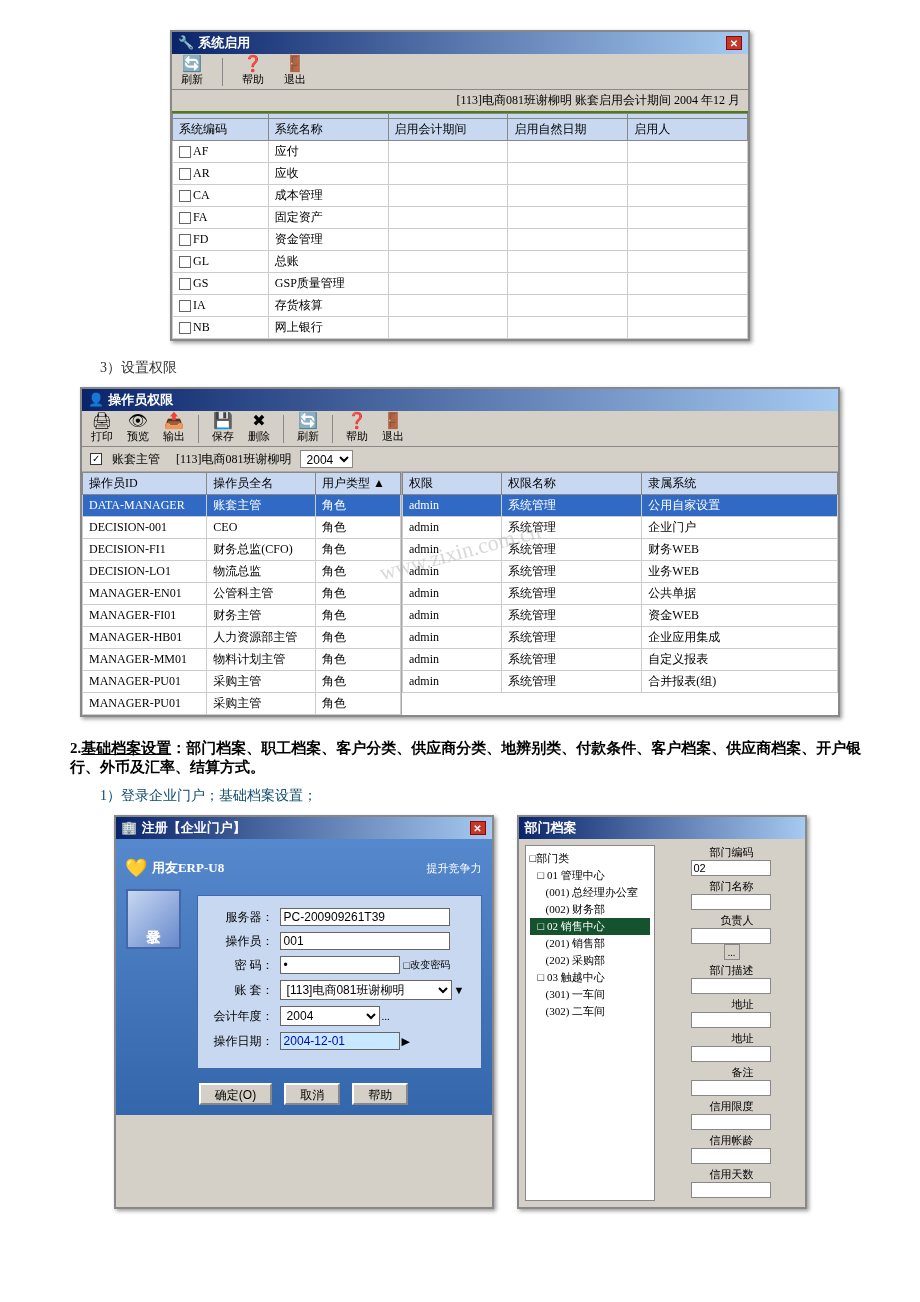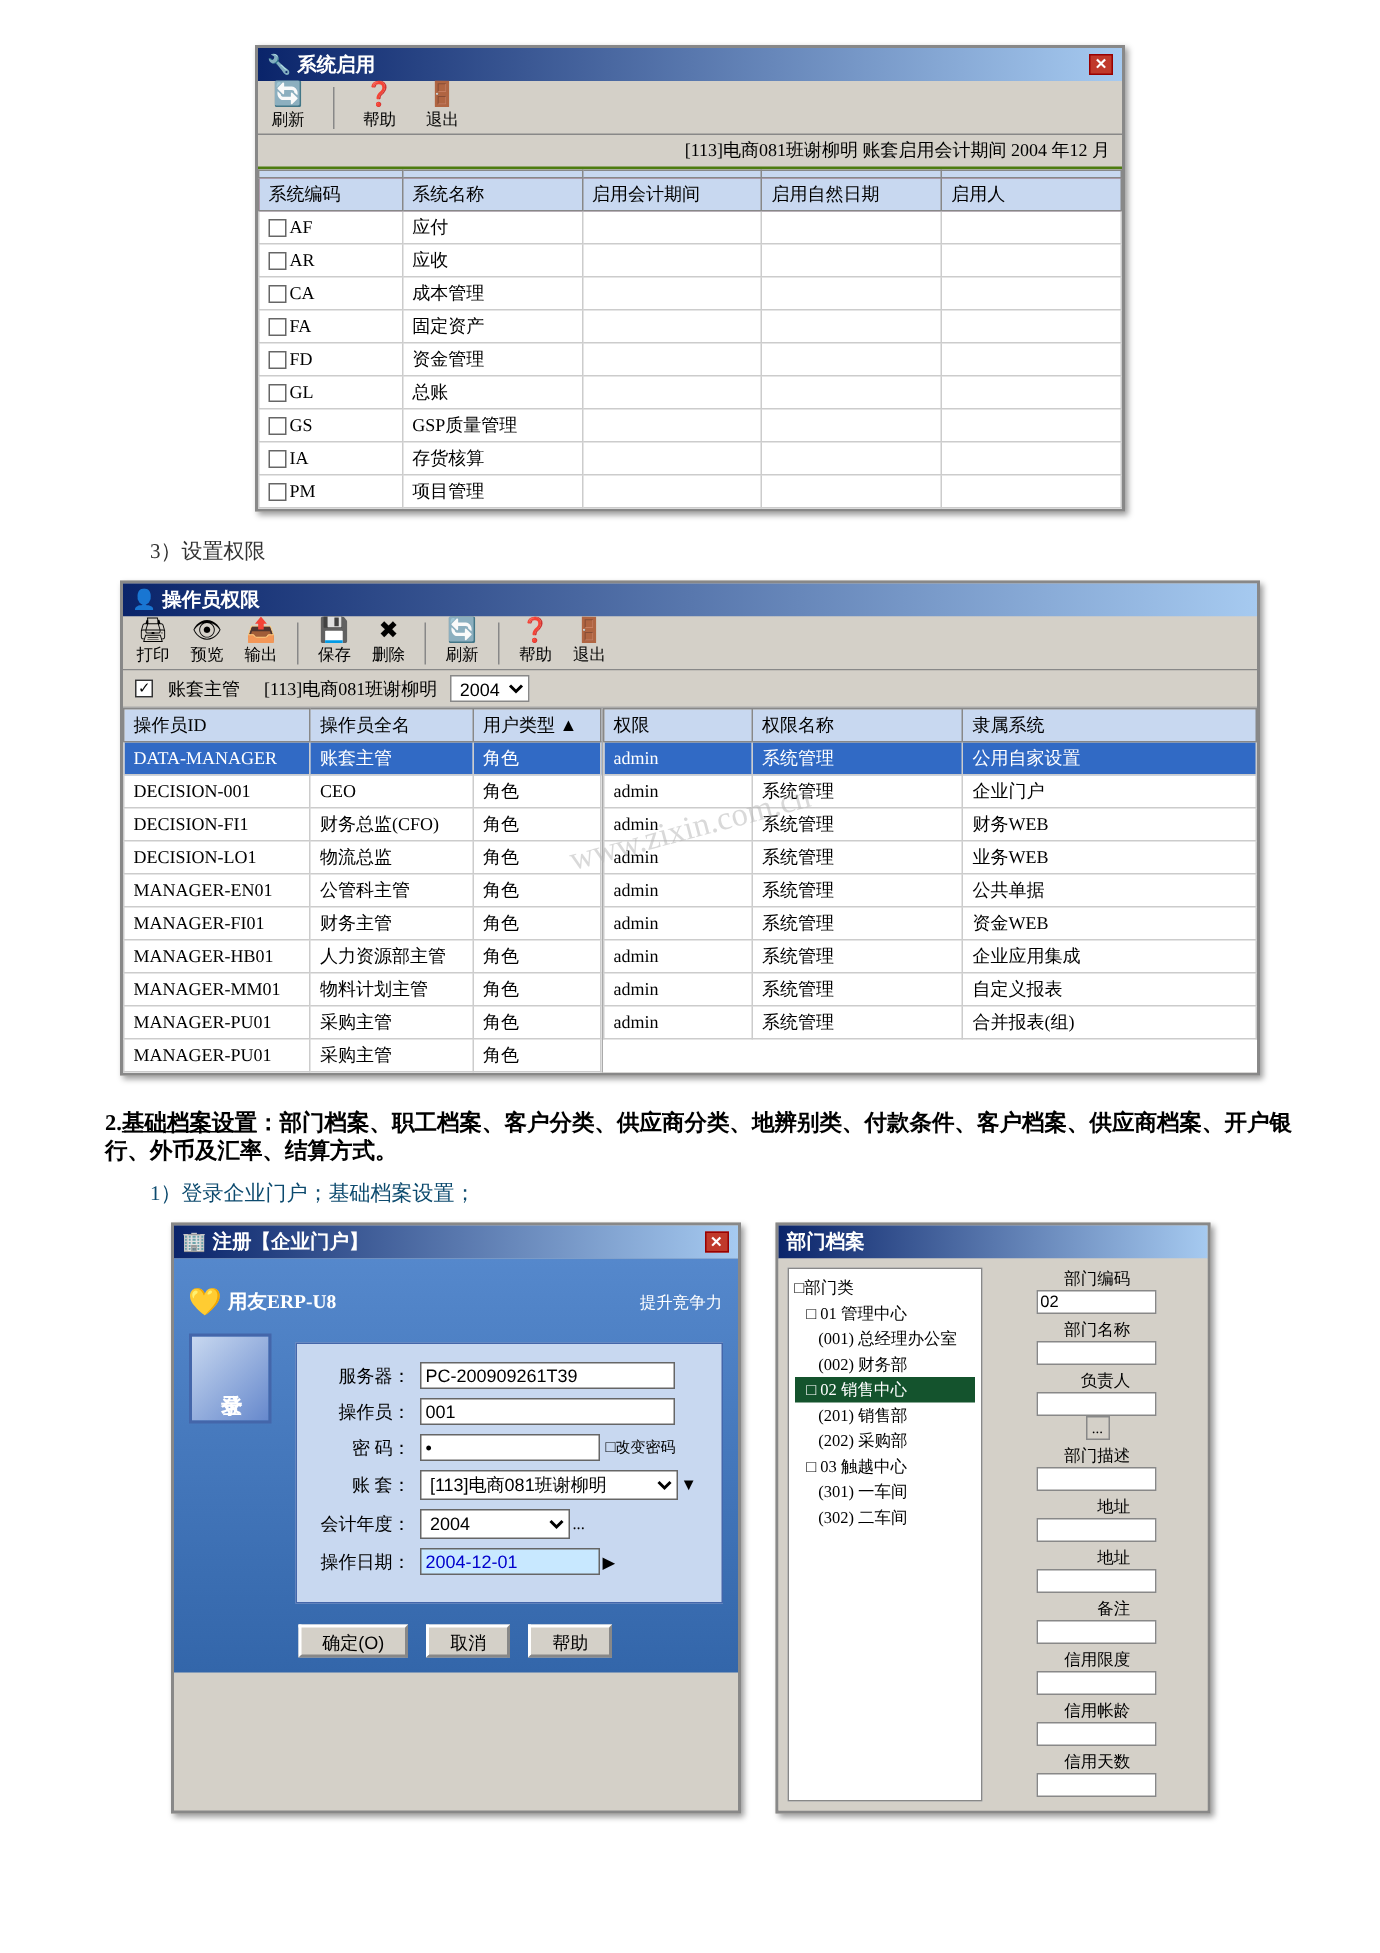--- a/index.html
+++ b/index.html
@@ -441,22 +441,22 @@
     <td></td>
   </tr>
           <tr>
     <td><span class="row-check"></span>IA</td>
     <td>存货核算</td>
     <td></td>
     <td></td>
     <td></td>
   </tr>
           <tr>
-    <td><span class="row-check"></span>PM</td>
-    <td>项目管理</td>
+    <td><span class="row-check"></span>NB</td>
+    <td>网上银行</td>
     <td></td>
     <td></td>
     <td></td>
   </tr>
         </tbody>
     </table>
   </div>
 </div>
 
 <div class="section-label">

